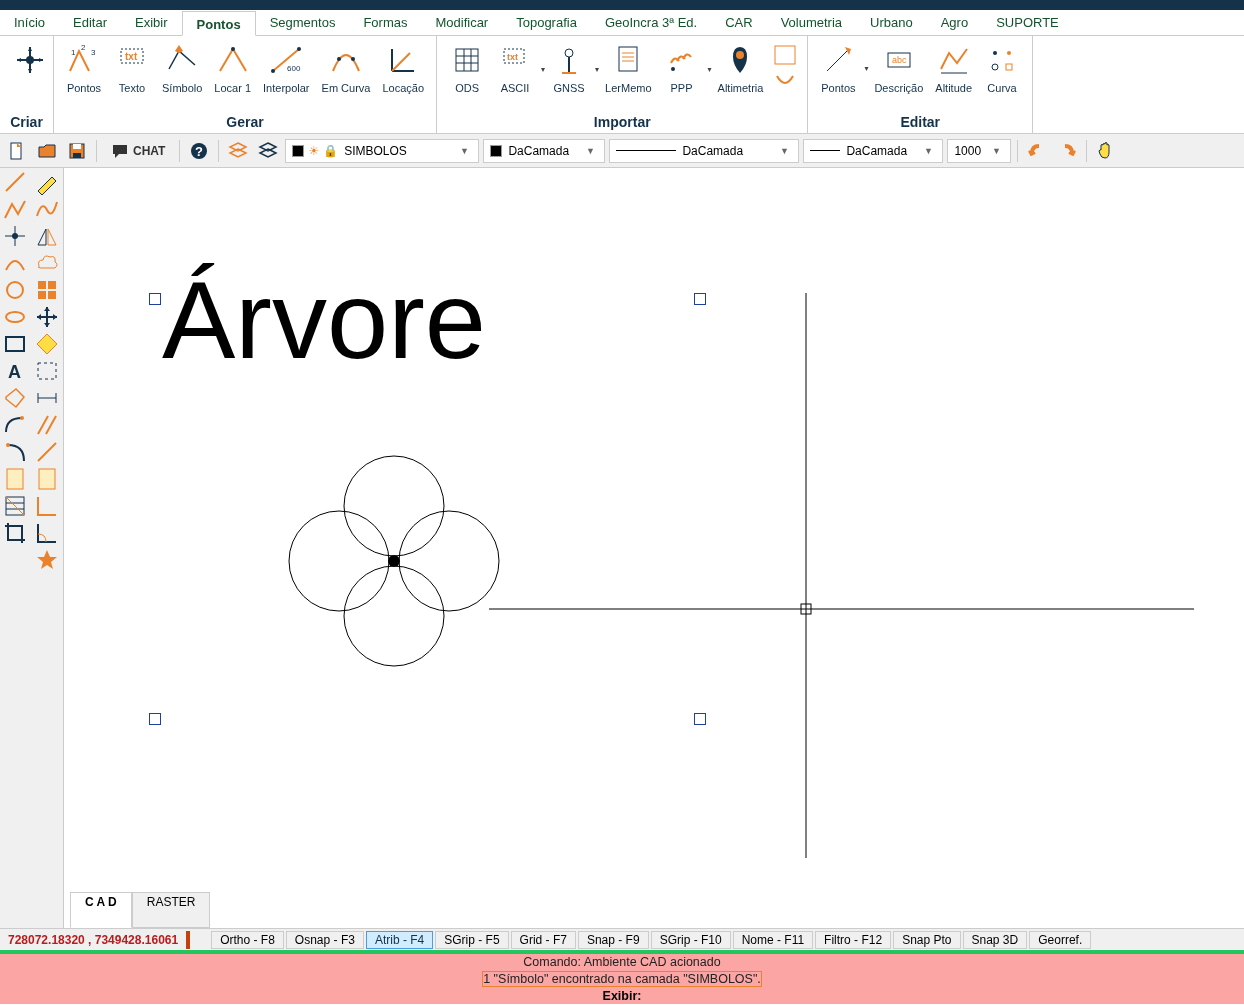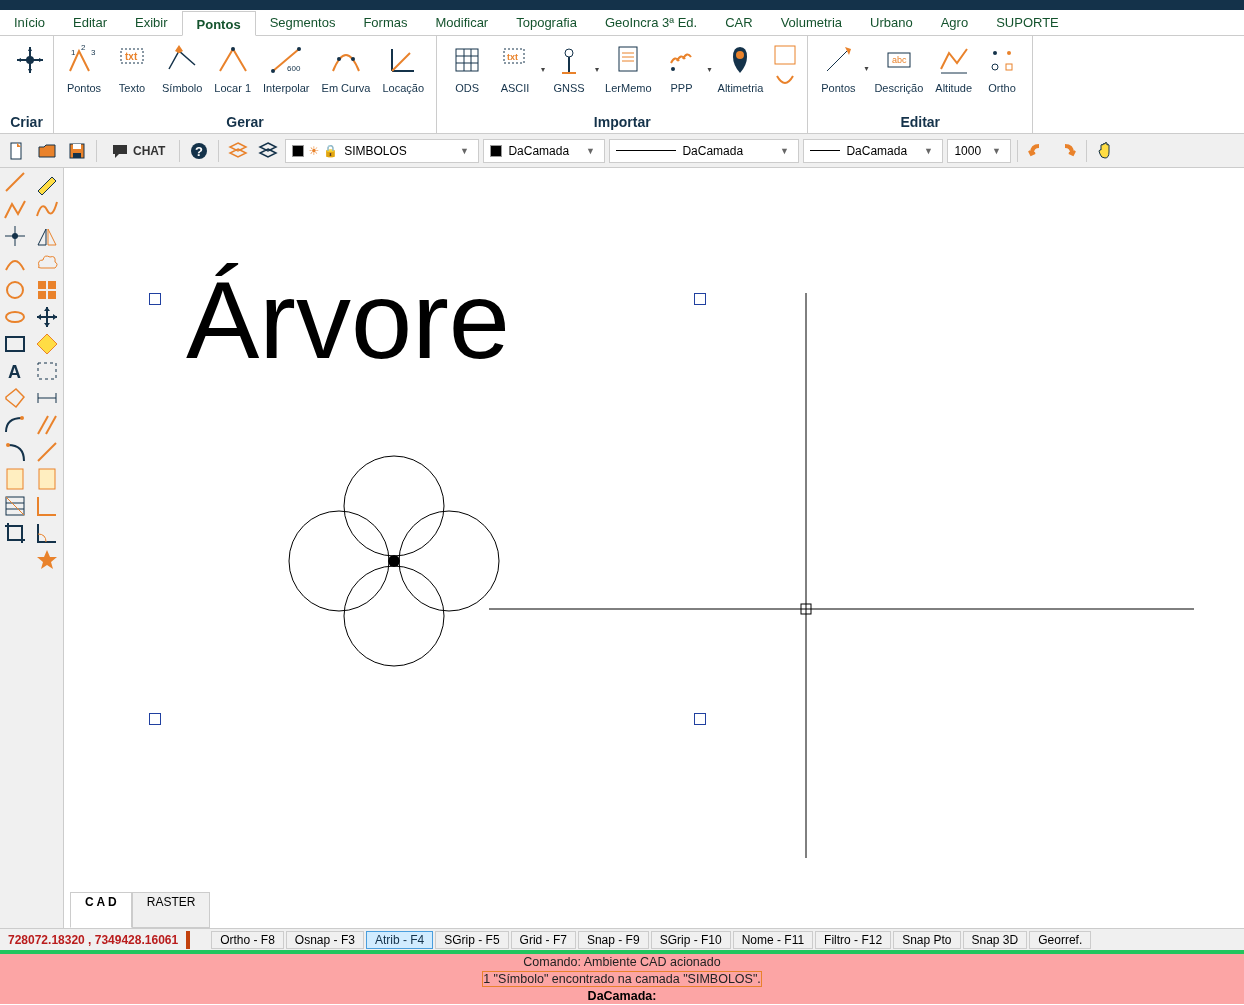--- a/index.html
+++ b/index.html
@@ -284,21 +284,21 @@
         </div>
         <div class="ribbon-item">
           <div class="ribbon-icon">
             <svg width="34" height="34" viewBox="0 0 34 34">
               <circle cx="10" cy="10" r="2" fill="#14324a"></circle>
               <circle cx="24" cy="10" r="2" fill="#e9822b"></circle>
               <circle cx="10" cy="24" r="3" fill="none" stroke="#14324a"></circle>
               <rect x="21" y="21" width="6" height="6" fill="none" stroke="#e9822b"></rect>
             </svg>
           </div>
-          <div class="ribbon-label">Ortho</div>
+          <div class="ribbon-label">Curva</div>
         </div>
       </div>
     <div class="ribbon-section-label">Editar</div>
   </div>
   <div style="flex:1"></div>
 </div>
 
 <div class="toolbar">
   <div class="tb-btn">
       <svg width="20" height="20" viewBox="0 0 20 20">
@@ -559,21 +559,21 @@
         </div>
       </div>
   </div>
 
   <div class="canvas">
     <div class="handle" style="left:85px;top:125px"></div>
     <div class="handle" style="left:630px;top:125px"></div>
     <div class="handle" style="left:85px;top:545px"></div>
     <div class="handle" style="left:630px;top:545px"></div>
 
-    <div class="canvas-text" style="left:122px;top:88px">Árvore</div>
+    <div class="canvas-text" style="left:98px;top:88px">Árvore</div>
 
     <svg style="position:absolute;left:215px;top:278px" width="230" height="230" viewBox="0 0 230 230">
       <g fill="none" stroke="#000" stroke-width="1">
         <circle cx="115" cy="60" r="50"></circle>
         <circle cx="60" cy="115" r="50"></circle>
         <circle cx="170" cy="115" r="50"></circle>
         <circle cx="115" cy="170" r="50"></circle>
       </g>
       <circle cx="115" cy="115" r="6" fill="#000"></circle>
     </svg>
@@ -606,14 +606,14 @@
       <div class="status-btn">Filtro - F12</div>
       <div class="status-btn">Snap Pto</div>
       <div class="status-btn">Snap 3D</div>
       <div class="status-btn">Georref.</div>
     </div>
 </div>
 
 <div class="cmd-area">
   <div class="cmd-line">Comando: Ambiente CAD acionado</div>
   <div class="cmd-line"><span class="cmd-highlight">1 "Símbolo" encontrado na camada "SIMBOLOS".</span></div>
-  <div class="cmd-prompt">DaCamada:</div>
+  <div class="cmd-prompt">Exibir:</div>
 </div>
 
 </body></html>

